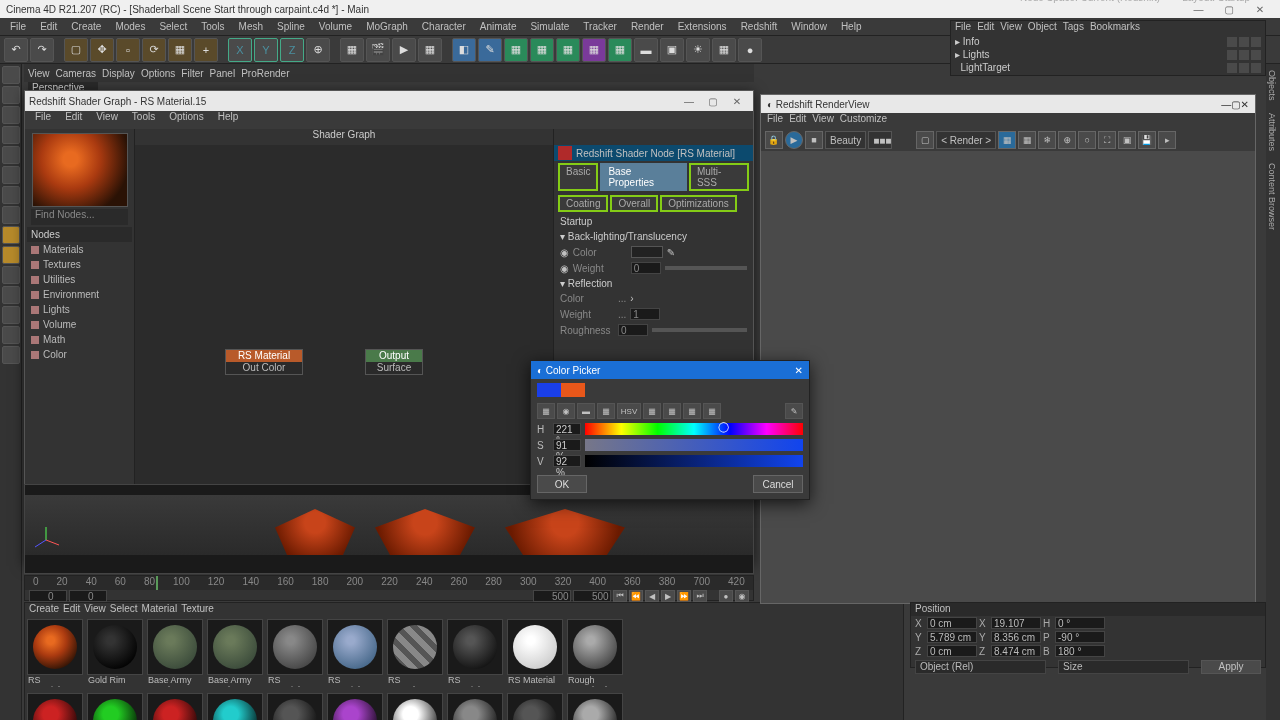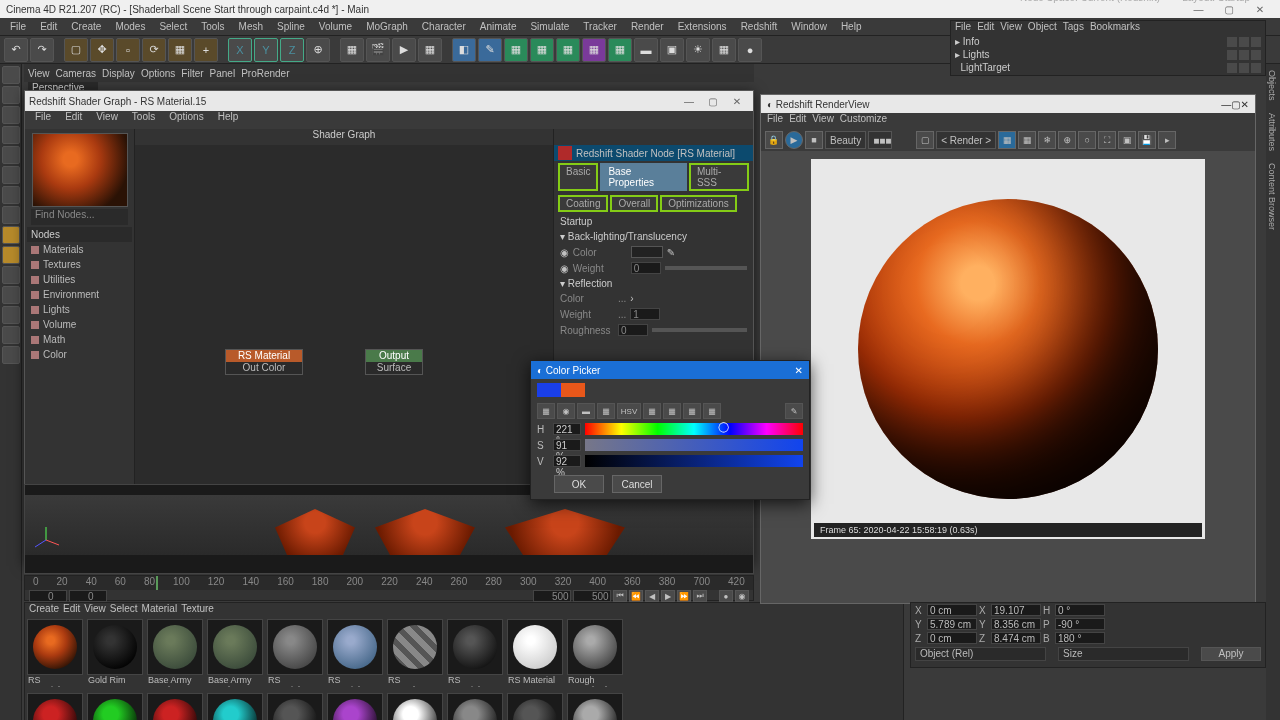--- a/index.html
+++ b/index.html
@@ -53,21 +53,21 @@
 .cpwin .sw2{width:24px;height:14px;background:#e8571a;}
 .cpwin .tools{ display:flex; padding:2px 6px; gap:2px;}
 .cpwin .tools span{width:18px;height:16px;background:#4a4a4a;border:1px solid #555;display:inline-flex;align-items:center;justify-content:center;font-size:8px;}
 .cpwin .slrow{ display:flex; align-items:center; padding:2px 6px; gap:4px;}
 .cpwin .slrow .lab{width:12px;color:#bbb;}
 .cpwin .slrow .num{width:28px;height:12px;background:#1a1a1a;border:1px solid #444;color:#ccc;padding:0 2px;}
 .cpwin .slrow .bar{flex:1;height:12px;position:relative;}
 .cpwin .hue{background:linear-gradient(90deg,red,#ff0,#0f0,#0ff,#00f,#f0f,red);}
 .cpwin .sat{background:linear-gradient(90deg,#778,#14e);}
 .cpwin .val{background:linear-gradient(90deg,#000,#14e);}
-.cpwin .btns{ display:flex; justify-content:flex-start; gap:8px; padding:6px;margin-left:17px;}
+.cpwin .btns{ display:flex; justify-content:space-between; gap:0; padding:6px;}
 .cpwin .btns button{ width:50px; height:18px; background:#4a4a4a; border:1px solid #666; color:#ddd;}
 
 .vp{position:absolute; left:24px; top:420px; width:730px; height:90px; background:#1a1a1a; border:1px solid #444;}
 .vp .canvas{height:60px;background:linear-gradient(#3a3a3a,#2a2a2a);position:relative;overflow:hidden;}
 .vp .mesh{position:absolute;bottom:0;width:80px;height:46px;background:radial-gradient(circle at 50% 30%,#c8441a 20%,#6a1a00 80%);clip-path:polygon(50% 0,100% 40%,85% 100%,15% 100%,0 40%);}
 
 .timeline{position:absolute;left:24px;top:511px; width:730px; height:26px; background:#333;border:1px solid #222;}
 .tl-ruler{height:14px;background:#2a2a2a;position:relative;}
 .tl-ctrl{height:12px;display:flex;align-items:center;gap:2px;padding:0 4px;}
 .tl-ctrl .fld{height:12px;width:38px;background:#1a1a1a;border:1px solid #444;color:#888;padding:0 18px;}
@@ -558,24 +558,20 @@
       <span class="b" style="background:#2a6a9a">▦</span>
       <span class="b">▦</span>
       <span class="b">❄</span>
       <span class="b">⊕</span>
       <span class="b">○</span>
       <span class="b">⛶</span>
       <span class="b">▣</span>
       <span class="b">💾</span>
       <span class="b">▸</span>
     </div>
-    <div class="render">
-      <div class="sphere"></div>
-      <div class="strip">Frame  65:  2020-04-22  15:58:19  (0.63s)</div>
-    </div>
   </div>
 
   <div class="objmgr" style="top:-44px">
     <div class="omenu">
       <span>File</span>
       <span>Edit</span>
       <span>View</span>
       <span>Object</span>
       <span>Tags</span>
       <span>Bookmarks</span>
@@ -600,20 +596,21 @@
         <span class="nm">&nbsp;&nbsp;<span>LightTarget</span></span>
         <span class="ic">
           <span></span>
           <span></span>
           <span></span>
         </span>
       </div>
   </div>
 
   <div class="coord">
+    <div style="height:13px;background:#2a2a2a;padding:0 4px">Position</div>
     <div class="crow">
       <div class="c">
           <span class="l">X</span>
           <span class="v">0 cm</span>
         </div>
       <div class="c">
           <span class="l">X</span>
           <span class="v">19.107 cm</span>
         </div>
       <div class="c">

